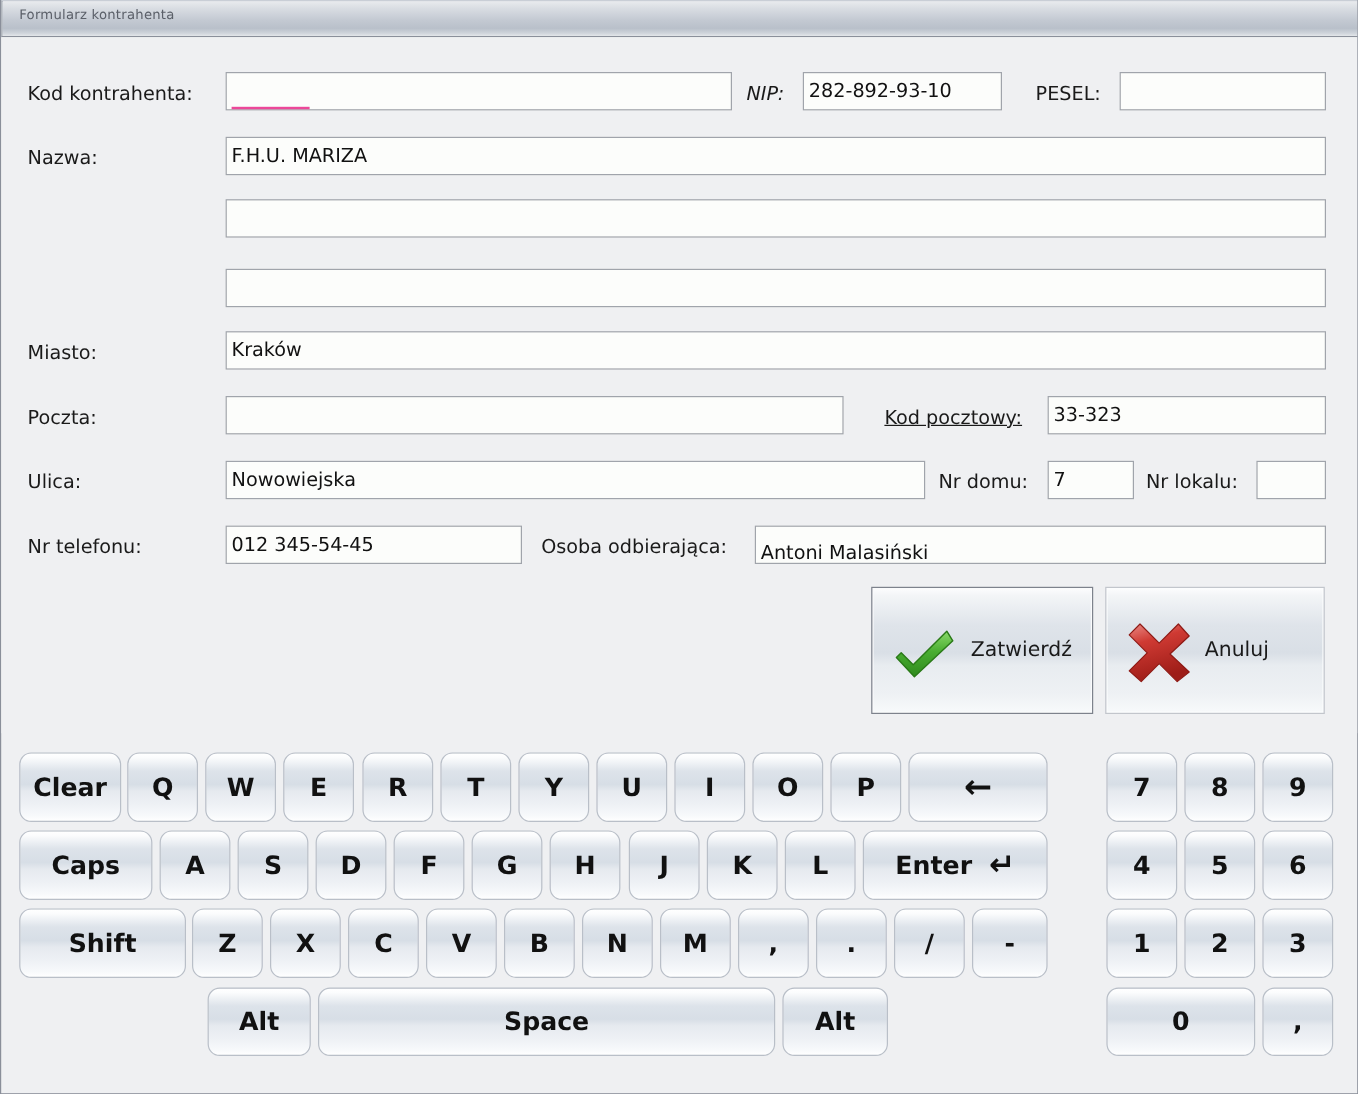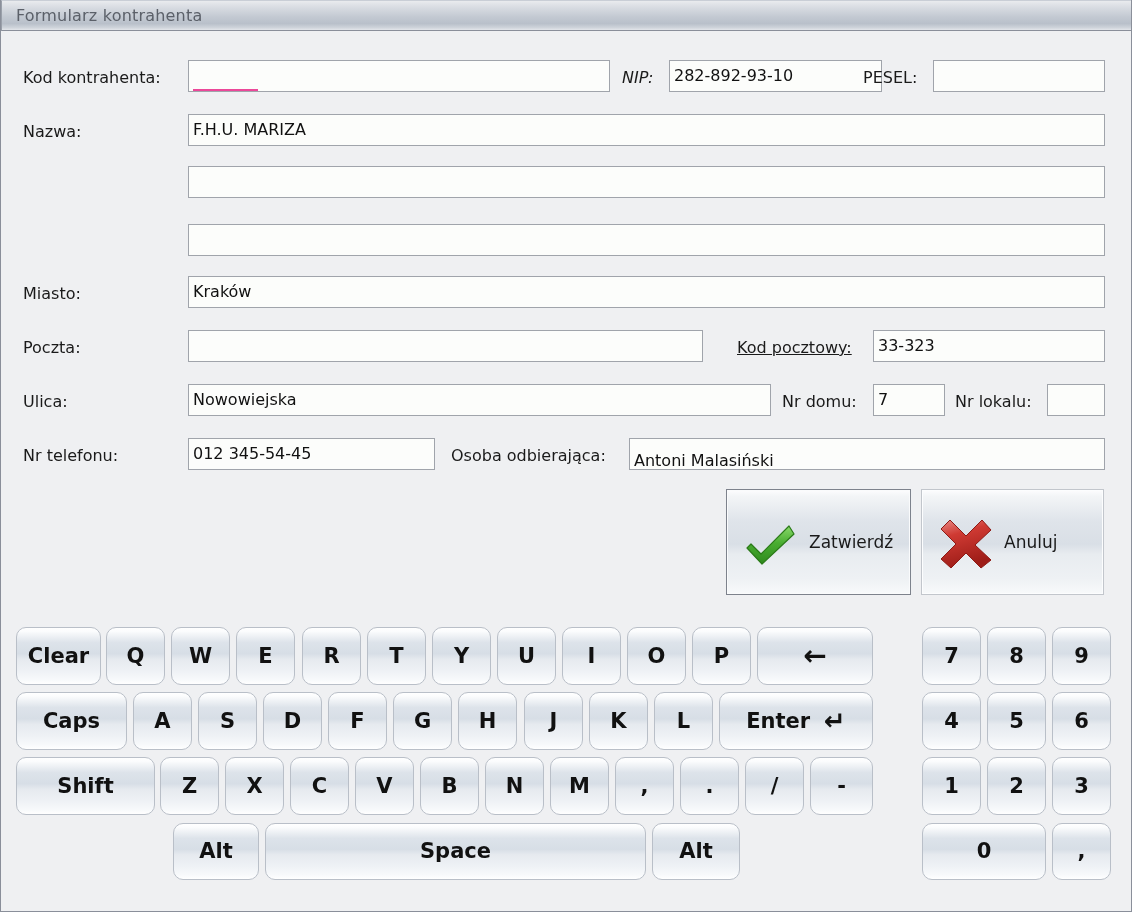--- a/index.html
+++ b/index.html
@@ -36,21 +36,21 @@
         #e3e6ea 100%);
     border-bottom: 1px solid #8a8f9a;
     border-top: 1px solid #c9ced6;
     border-left: 1px solid #9aa0aa;
     border-right: 1px solid #8a8f9a;
   }
   .titlebar-text {
     position: absolute;
     left: 14px;
     top: 5px;
-    font-size: 16px;
+    font-size: 11px;
     color: #5b6069;
     letter-spacing: 0.2px;
     white-space: nowrap;
   }
   
   .form {
     position: absolute;
     left: 0;
     top: 31px;
     width: 1132px;
@@ -167,21 +167,21 @@
   </div>
 
   <div class="form">
 
     <div class="lbl" style="left:22px; top:37px;">Kod kontrahenta:</div>
     <div class="fld selected" style="left:187px; top:29px; width:422px; height:32px;">
       <span class="val">MARIZA</span>
     </div>
 
     <div class="lbl" style="left:621px; top:37px;font-style:italic;">NIP:</div>
-    <div class="fld" style="left:668px; top:29px; width:213px; height:32px;">
+    <div class="fld" style="left:668px; top:29px; width:166px; height:32px;">
       <span class="val">282-892-93-10</span>
     </div>
 
     <div class="lbl" style="left:862px; top:37px;">PESEL:</div>
     <div class="fld" style="left:932px; top:29px; width:172px; height:32px;">
       <span class="val"></span>
     </div>
 
     <div class="lbl" style="left:22px; top:91px;">Nazwa:</div>
     <div class="fld" style="left:187px; top:83px; width:917px; height:32px;">

